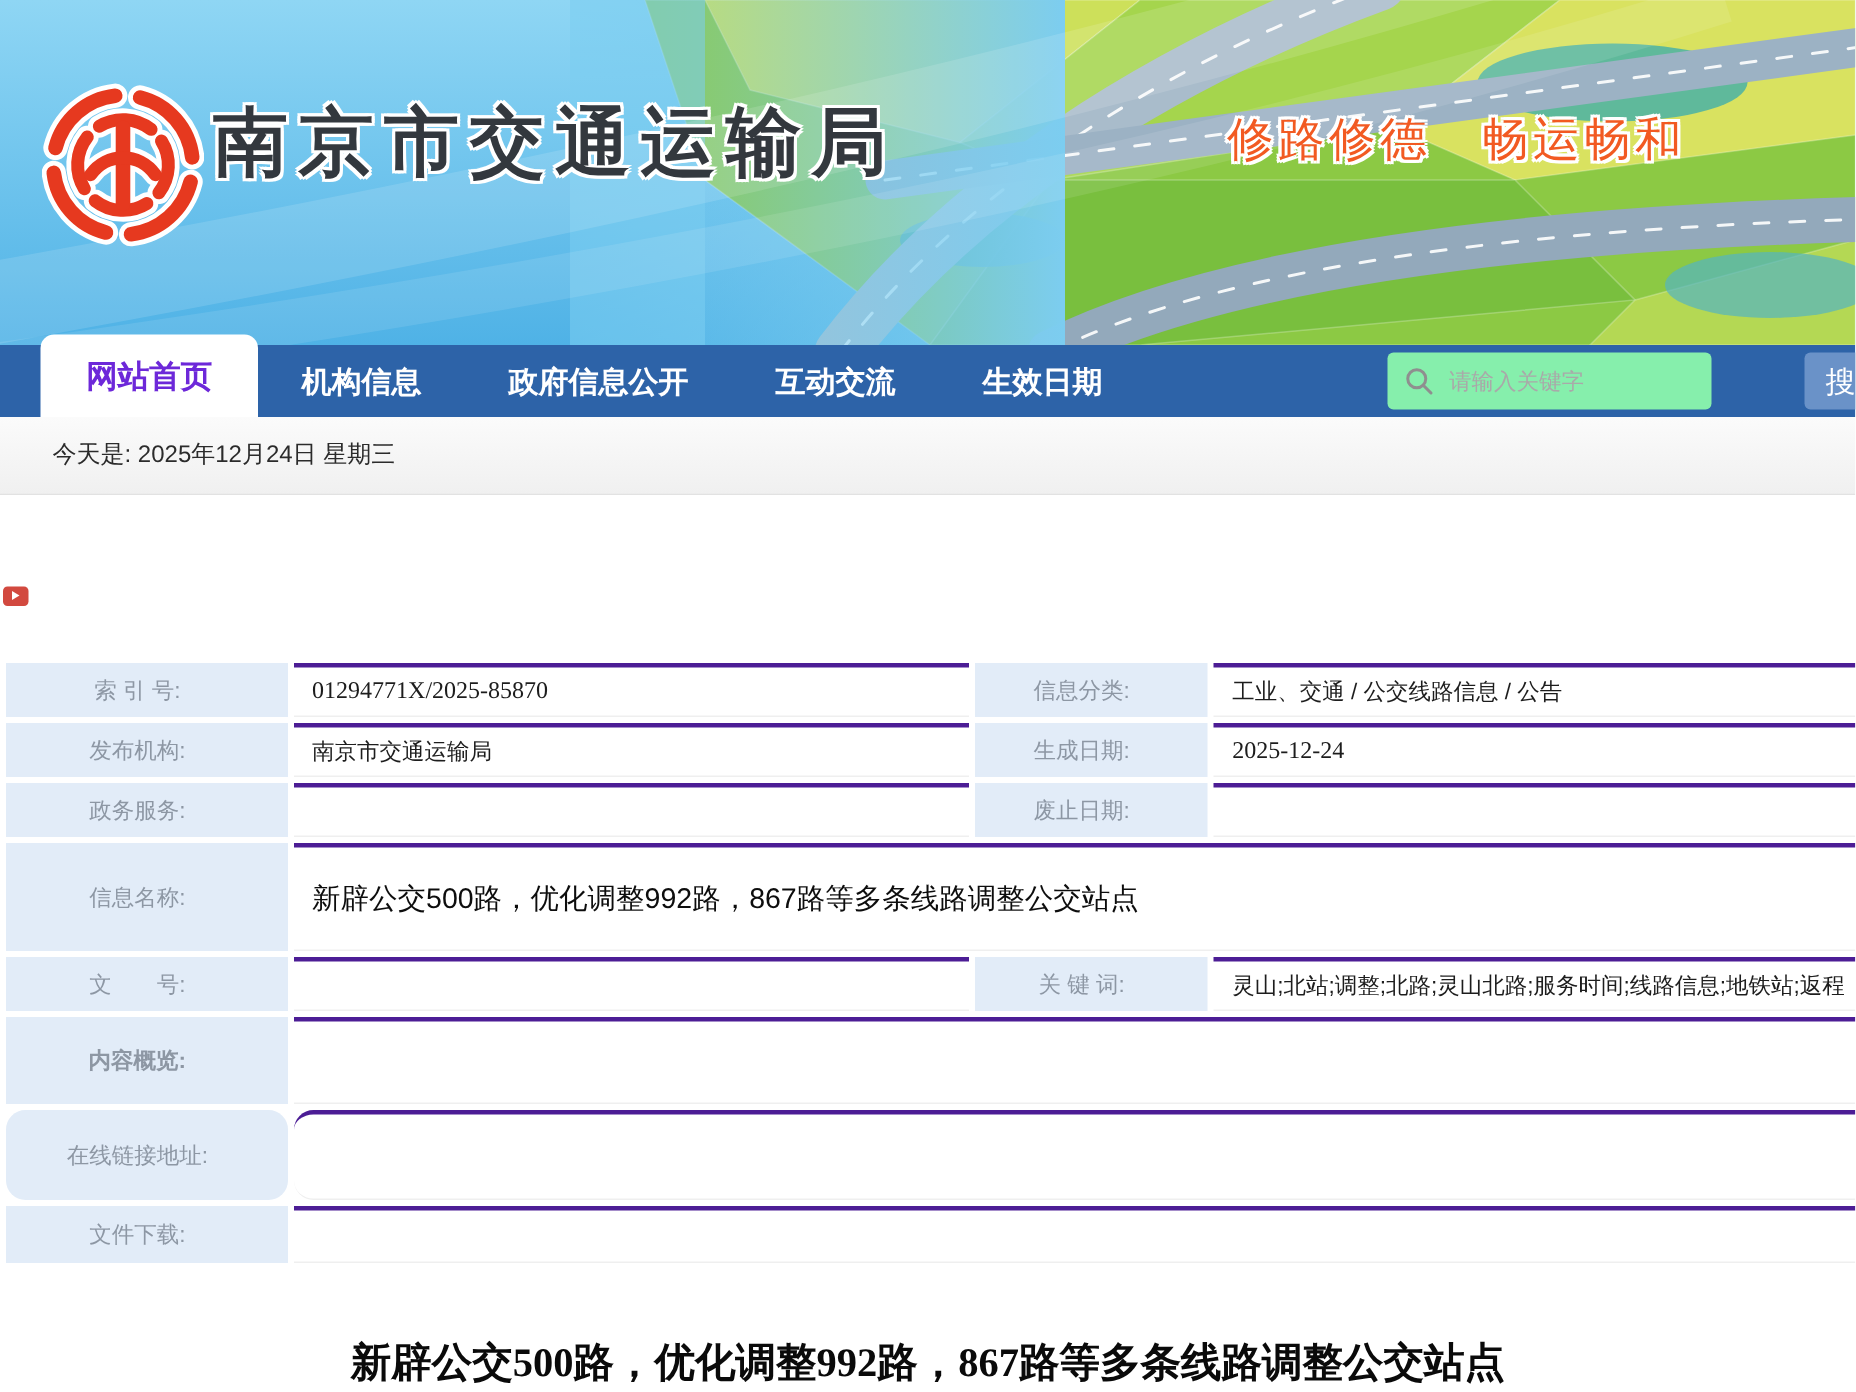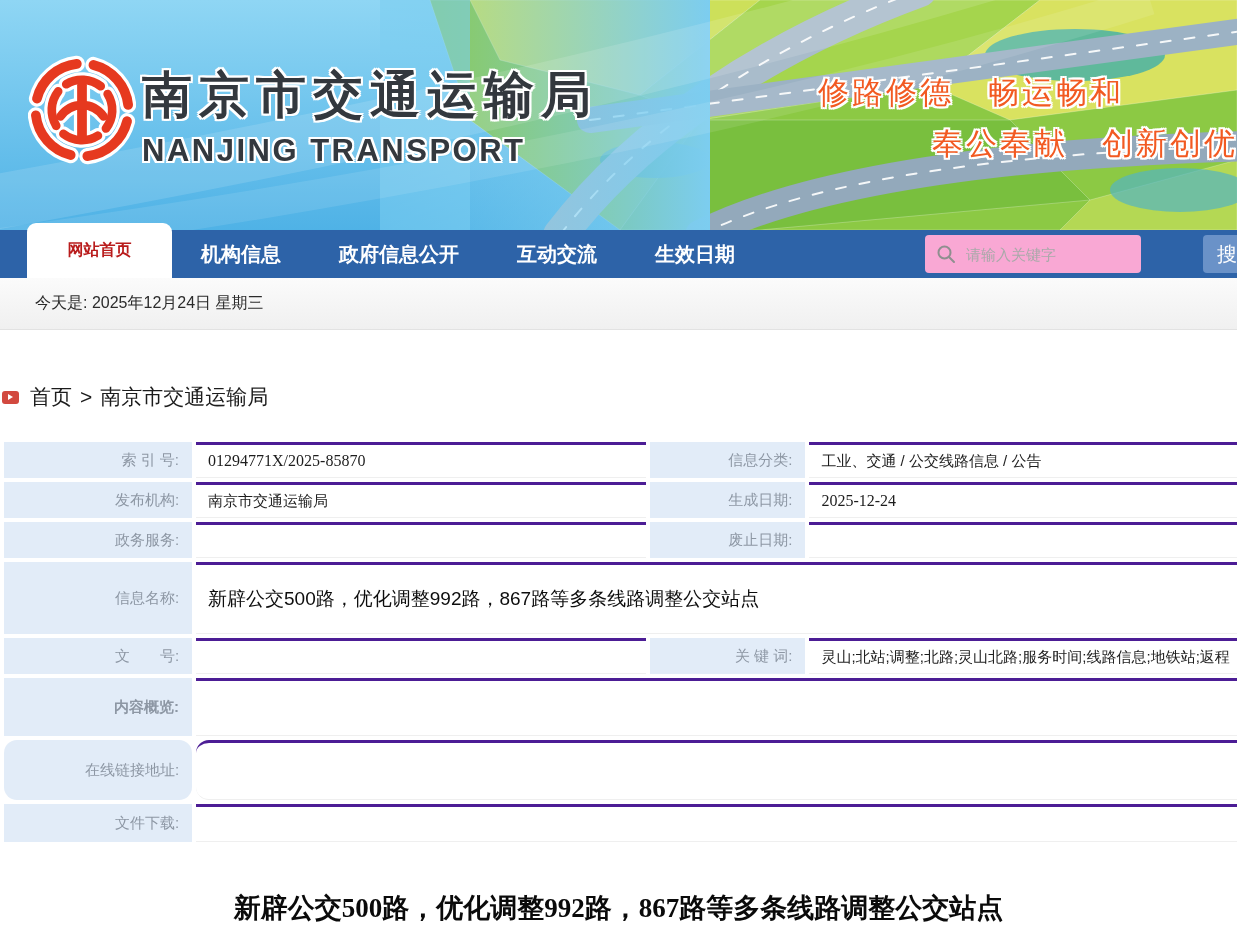--- a/index.html
+++ b/index.html
@@ -22,23 +22,23 @@
                         2px 2px 0 #fff,-2px -2px 0 #fff,2px -2px 0 #fff,-2px 2px 0 #fff;
             white-space:nowrap; }
   .slogan1 { left:818px; top:72px; }
   .slogan2 { left:932px; top:123px; }
 
   
   .nav { position:relative; width:100%; height:48px; background:#2d63a8; }
   .nav-inner { position:absolute; left:0; top:0; right:0; height:48px; display:flex; align-items:center; }
   .nav-tab { position:relative; margin-left:27px; width:145px; height:55px; margin-top:-7px;
              background:#fff; border-radius:9px 9px 0 0; display:flex; align-items:center; justify-content:center;
-             font-size:16px; font-weight:bold; color:#b91c1c; cursor:pointer; z-index:2; }
+             font-size:21px; font-weight:bold; color:#6d28d9; cursor:pointer; z-index:2; }
   .nav-item { margin:0 29px; font-size:20px; font-weight:bold; color:#fff; cursor:pointer; white-space:nowrap; }
-  .search-wrap { position:absolute; left:925px; top:5px; width:216px; height:38px; background:#f9a8d4;
+  .search-wrap { position:absolute; left:925px; top:5px; width:216px; height:38px; background:#86efac;
                  border-radius:4px; display:flex; align-items:center; }
   .search-wrap svg { margin-left:11px; flex:0 0 auto; }
   .search-input { border:none; outline:none; background:transparent; font-size:15px; color:#333;
                   margin-left:10px; width:200px; font-family:inherit; }
   .search-input::placeholder { color:#a9a9a9; }
   .search-btn { position:absolute; left:1203px; top:5px; width:70px; height:38px; background:#6a92c8;
                 border:none; border-radius:4px; color:#fff; font-size:20px; text-align:left;
                 padding-left:14px; cursor:pointer; font-family:inherit; }
 
   
@@ -52,21 +52,21 @@
   .bc-icon::after { content:""; position:absolute; left:6px; top:3.5px; border-left:5px solid #fff;
                     border-top:3px solid transparent; border-bottom:3px solid transparent; }
   .bc-text { margin-left:11px; font-size:21px; color:#1c1c1c; }
   .bc-text a { color:#1c1c1c; text-decoration:none; }
   .bc-sep { margin:0 8px; }
 
   
   .info-table-wrap { margin-top:26px; width:1237px; overflow:hidden; }
   table.info { border-collapse:separate; border-spacing:4px; width:1261px; table-layout:fixed; }
   table.info td { vertical-align:middle; }
-  td.lbl { background:#e2ecf8; color:#8d97a4; font-size:15px; text-align:right;
+  td.lbl { background:#e2ecf8; color:#8d97a4; font-size:15px; text-align:center;
            padding-right:13px; white-space:nowrap; }
   td.val { background:#fff; border-top:3px solid #4c1d95; border-bottom:1px solid #efefef;
            color:#1d1d1d; font-size:15px; padding-left:12px; white-space:nowrap; overflow:hidden; }
   td.val.serif { font-family:"Liberation Serif","DejaVu Serif",serif; font-size:16px; }
   tr.h40 td { height:36px; }
   tr.h60 td { height:72px; }
   tr.h62 td { height:58px;font-weight:bold; }
   tr.h64 td { height:60px;border-radius:13px; }
   tr.h42 td { height:38px; }
   td.val.big { font-size:19px; color:#0d0d0d; }
@@ -136,25 +136,23 @@
       <g fill="none" stroke="#e6391f" stroke-linecap="round">
         <circle cx="50" cy="50" r="43" stroke-width="9" stroke-dasharray="52 15.5" transform="rotate(14 50 50)"></circle>
         <circle cx="50" cy="50" r="28" stroke-width="8" stroke-dasharray="34 10" transform="rotate(-32 50 50)"></circle>
         <path d="M50 27 L50 74" stroke-width="9"></path>
         <path d="M30 56 C40 42 60 42 70 56" stroke-width="8"></path>
       </g>
     </svg>
 
     <div class="org-names">
       <div class="org-cn">南京市交通运输局</div>
-      <div class="org-en">NANJING TRANSPORT</div>
     </div>
 
     <div class="slogan slogan1">修路修德　畅运畅和</div>
-    <div class="slogan slogan2">奉公奉献　创新创优</div>
   </div>
 
   <div class="nav">
     <div class="nav-inner">
       <div class="nav-tab">网站首页</div>
       <div class="nav-item">机构信息</div>
       <div class="nav-item">政府信息公开</div>
       <div class="nav-item">互动交流</div>
       <div class="nav-item">生效日期</div>
     </div>
@@ -167,23 +165,20 @@
     </div>
     <button class="search-btn">搜</button>
   </div>
 
   <div class="datebar">
     <span>今天是: 2025年12月24日 星期三</span>
   </div>
 
   <div class="breadcrumb">
     <span class="bc-icon"></span>
-    <span class="bc-text">
-      <a href="#">首页</a><span class="bc-sep">&gt;</span><span>南京市交通运输局</span>
-    </span>
   </div>
 
   <div class="info-table-wrap">
     <table class="info">
       <colgroup>
           <col style="width:187px">
           <col style="width:447px">
           <col style="width:155px">
           <col style="width:445px">
         </colgroup>

